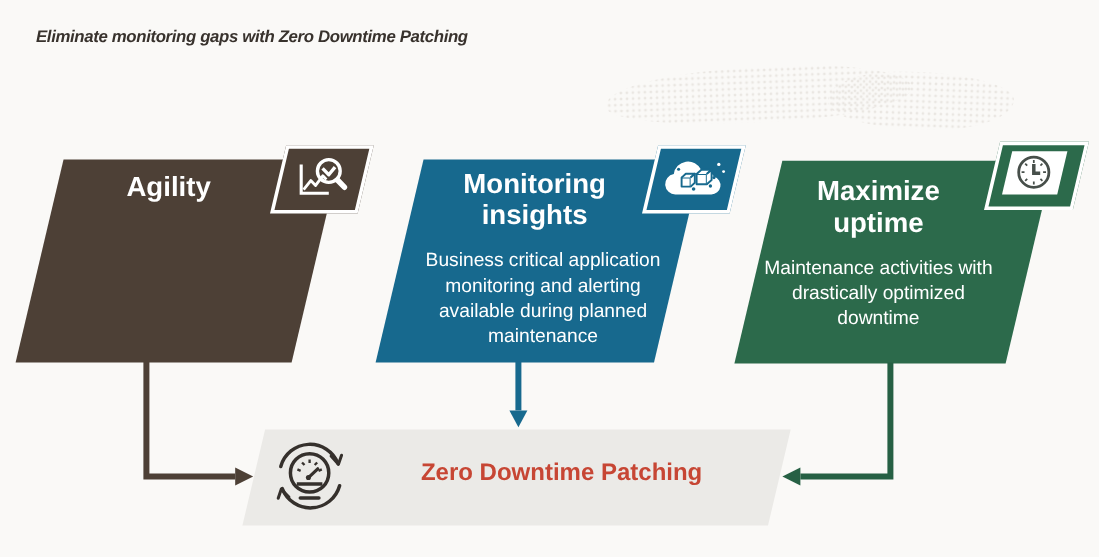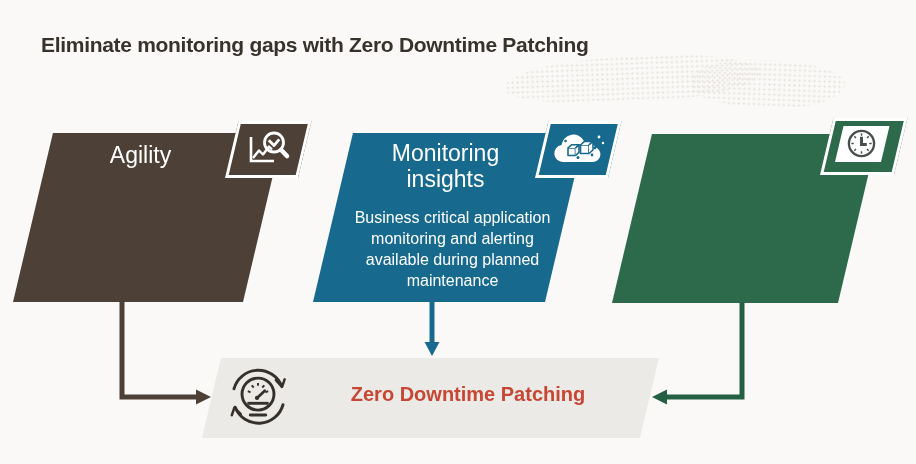--- a/index.html
+++ b/index.html
@@ -2,38 +2,38 @@
 <html><head>
 <meta charset="utf-8">
 <style>
   html,body{margin:0;padding:0;background:#FAF9F7;}
   #canvas{
     position:relative;width:916px;height:464px;overflow:hidden;
     background:#FAF9F7;font-family:"Liberation Sans",sans-serif;
   }
   
   #page-title{
-    position:absolute;left:30px;top:22px;margin:11px;
-    font-size:21px;font-weight:700;letter-spacing:-0.3px;color:#38322D;
+    position:absolute;left:30px;top:22px;margin:0;
+    font-size:14px;font-weight:700;letter-spacing:-0.3px;color:#38322D;font-style:italic;
   }
   
   .blob{
     position:absolute;opacity:.75;
     background-image:radial-gradient(#E5E1DC 1.1px, transparent 1.4px);
     background-size:5px 5px;
   }
   #blob1{left:505px;top:56px;width:255px;height:46px;border-radius:58% 42% 55% 45%/65% 50% 60% 40%;transform:rotate(-2deg);}
   #blob2{left:690px;top:60px;width:155px;height:48px;border-radius:45% 55% 50% 50%/55% 45% 60% 45%;transform:rotate(2deg);background-position:2px 2px;}
   
   .skew{transform:skewX(-13.3deg);transform-origin:left bottom;position:absolute;}
   .panel-shape{height:169px;}
   .icon-box{box-sizing:border-box;border:3px solid #FFFFFF;width:73px;height:57px;}
   
   .content{position:absolute;color:#fff;text-align:center;}
-  .panel-title{font-size:23px;font-weight:400;line-height:26px;white-space:pre-line;margin:0;}
+  .panel-title{font-size:23px;font-weight:700;line-height:26px;white-space:pre-line;margin:0;}
   .panel-body{font-size:16px;line-height:21px;white-space:pre-line;margin:0;}
   #content-agility .panel-title{margin-bottom:27px;}
   #content-monitoring .panel-title{margin-bottom:15px;}
   #content-maximize .panel-title{margin-bottom:15px;}
   #content-monitoring .panel-body{text-align:center;padding-left:14px;}
   
   #result-shape{left:202px;top:358px;width:438px;height:80px;}
   #result-label{
     position:absolute;left:308px;top:383px;width:320px;
     font-size:20px;font-weight:700;text-align:center;
@@ -113,20 +113,27 @@
         <line x1="5.5" y1="16" x2="8" y2="16"></line>
           <line x1="24" y1="16" x2="26.5" y2="16"></line>
         <line x1="8.6" y1="8.6" x2="10.3" y2="10.3"></line>
           <line x1="21.7" y1="21.7" x2="23.4" y2="23.4"></line>
         <line x1="23.4" y1="8.6" x2="21.7" y2="10.3"></line>
           <line x1="10.3" y1="21.7" x2="8.6" y2="23.4"></line>
       </g>
       <path d="M16,9 V17 H21.5" fill="none" stroke="#474F4A" stroke-width="3" stroke-linejoin="miter"></path>
     </svg>
   </div>
+  <div class="content" id="content-maximize" style="left:622px;top:146px;width:220px;">
+    <p class="panel-title">Maximize
+uptime</p>
+    <p class="panel-body">Maintenance activities with
+drastically optimized
+downtime</p>
+  </div>
 
   <svg id="arrow-overlay" width="916" height="464" viewBox="0 0 916 464">
     <g fill="none">
       <path d="M122,301 V397 H196" stroke="#4D4036" stroke-width="5"></path>
       <path d="M196,389.5 L211,397 L196,404.5 Z" fill="#4D4036" stroke="none"></path>
     </g>
     <g fill="none">
       <path d="M432,301 V342" stroke="#17698E" stroke-width="5"></path>
       <path d="M424.5,342 L439.5,342 L432,356 Z" fill="#17698E" stroke="none"></path>
     </g>

